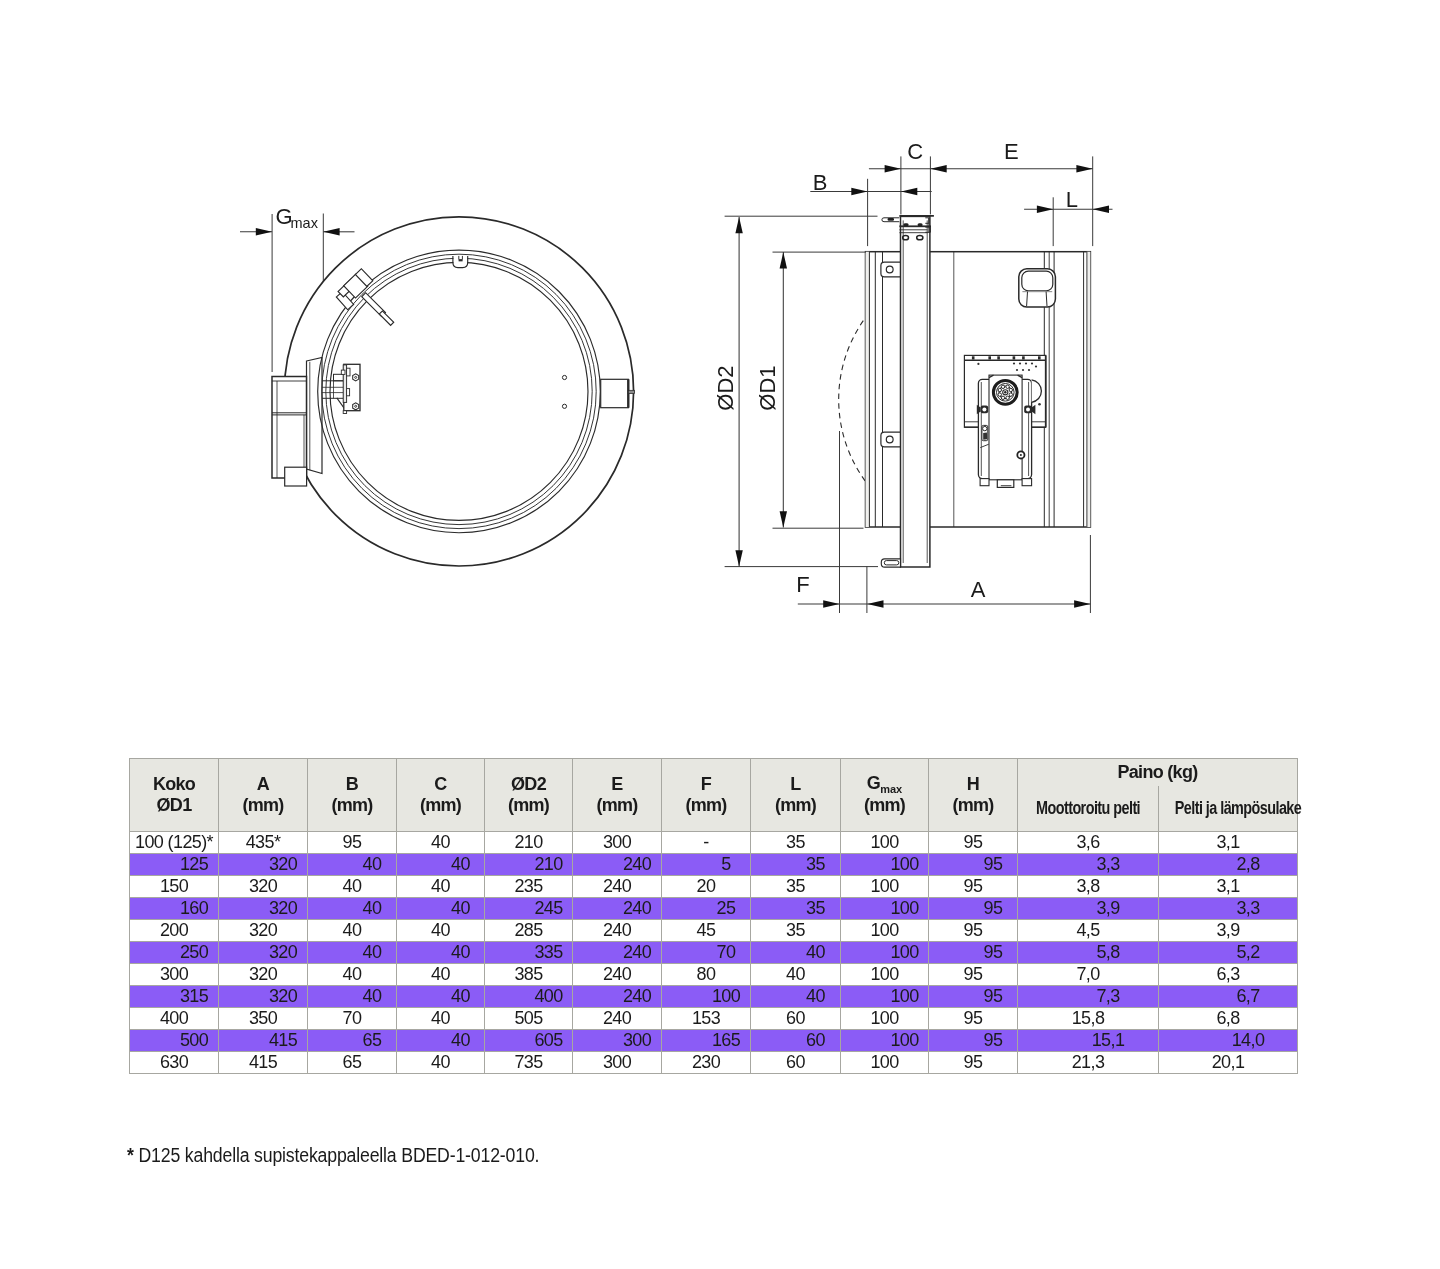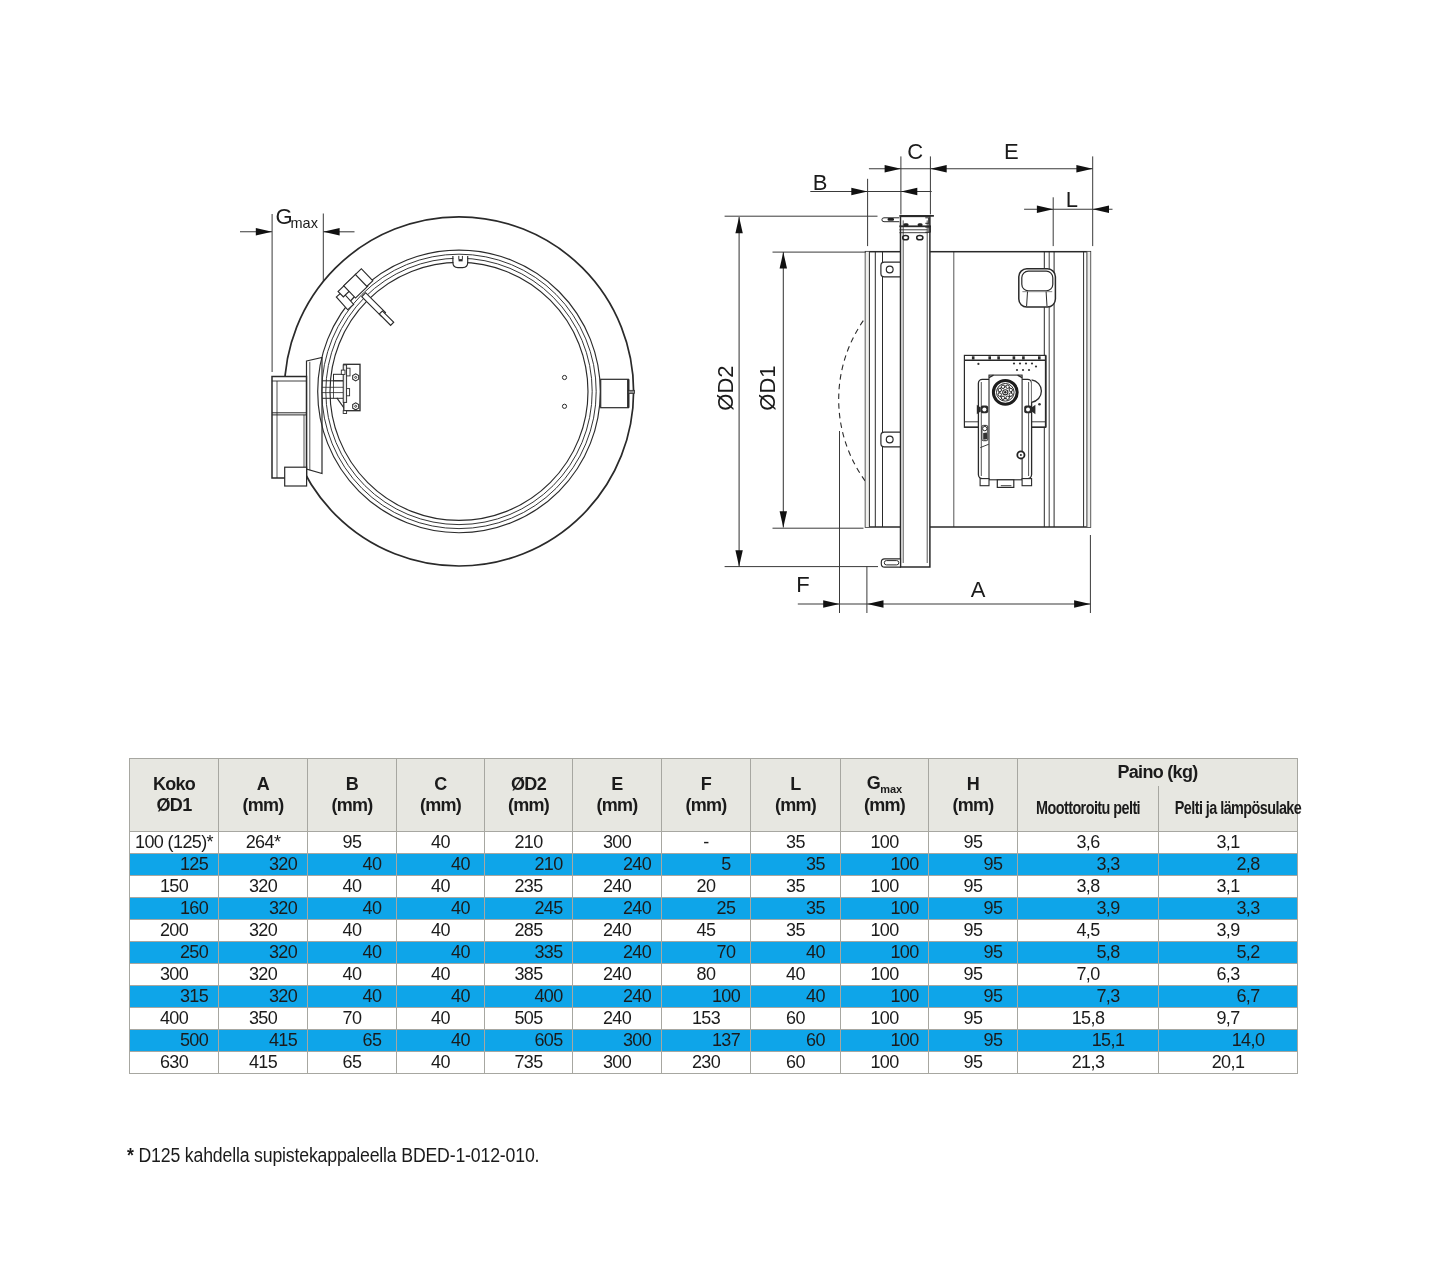--- a/index.html
+++ b/index.html
@@ -3,21 +3,21 @@
 <meta charset="utf-8">
 <style>
   html,body{margin:0;padding:0;background:#fff;}
   body{width:1440px;height:1269px;position:relative;font-family:"Liberation Sans",sans-serif;overflow:hidden;}
   #draw{position:absolute;left:0;top:0;}
   #tblwrap{position:absolute;left:129px;top:758px;width:1168px;}
   table{border-collapse:collapse;table-layout:fixed;width:1168px;color:#1b1b1b;border-radius:30px;}
   td,th{border:1px solid #a7a7a1;text-align:center;vertical-align:middle;padding:0;
         font-size:18px;font-weight:400;letter-spacing:-0.6px;}
   th{background:#e7e7e1;font-size:18px;font-weight:700;letter-spacing:-0.7px;}
-  tr.g td{background:#0ea5e9;padding-left:40px;}
+  tr.g td{background:#8b5cf6;padding-left:40px;}
   tr.d{height:18px;}
   .sub{font-size:11px;font-weight:700;vertical-align:-4px;letter-spacing:0;}
   .cnd{display:inline-block;transform:scaleX(0.80);transform-origin:center;white-space:nowrap;}
   #foot{position:absolute;left:127px;top:1144px;font-size:20px;color:#1b1b1b;letter-spacing:-0.2px;
         transform:scaleX(0.885);transform-origin:left center;white-space:nowrap;}
   #foot b{font-weight:700;}
 </style>
 </head>
 <body>
 <svg id="draw" width="1440" height="1269" viewBox="0 0 1440 1269">
@@ -258,21 +258,21 @@
   <th rowspan="2">G<span class="sub">max</span><br>(mm)</th>
   <th rowspan="2">H<br>(mm)</th>
   <th colspan="2" style="border-bottom:none;height:27px;margin-top:12px;">Paino (kg)</th>
 </tr>
 <tr style="height:45px">
   <th style="border-top:none;"><span class="cnd">Moottoroitu pelti</span></th>
   <th style="border-top:none;margin-left:20px;"><span class="cnd">Pelti ja lämpösulake</span></th>
 </tr>
 <tr class="d">
           <td>100 (125)*</td>
-          <td>264*</td>
+          <td>435*</td>
           <td>95</td>
           <td>40</td>
           <td>210</td>
           <td>300</td>
           <td>-</td>
           <td>35</td>
           <td>100</td>
           <td>95</td>
           <td>3,6</td>
           <td>3,1</td>
@@ -380,30 +380,30 @@
           <td>350</td>
           <td>70</td>
           <td>40</td>
           <td>505</td>
           <td>240</td>
           <td>153</td>
           <td>60</td>
           <td>100</td>
           <td>95</td>
           <td>15,8</td>
-          <td>9,7</td>
+          <td>6,8</td>
         </tr>
 <tr class="d g">
           <td>500</td>
           <td>415</td>
           <td>65</td>
           <td>40</td>
           <td>605</td>
           <td>300</td>
-          <td>137</td>
+          <td>165</td>
           <td>60</td>
           <td>100</td>
           <td>95</td>
           <td>15,1</td>
           <td>14,0</td>
         </tr>
 <tr class="d">
           <td>630</td>
           <td>415</td>
           <td>65</td>

